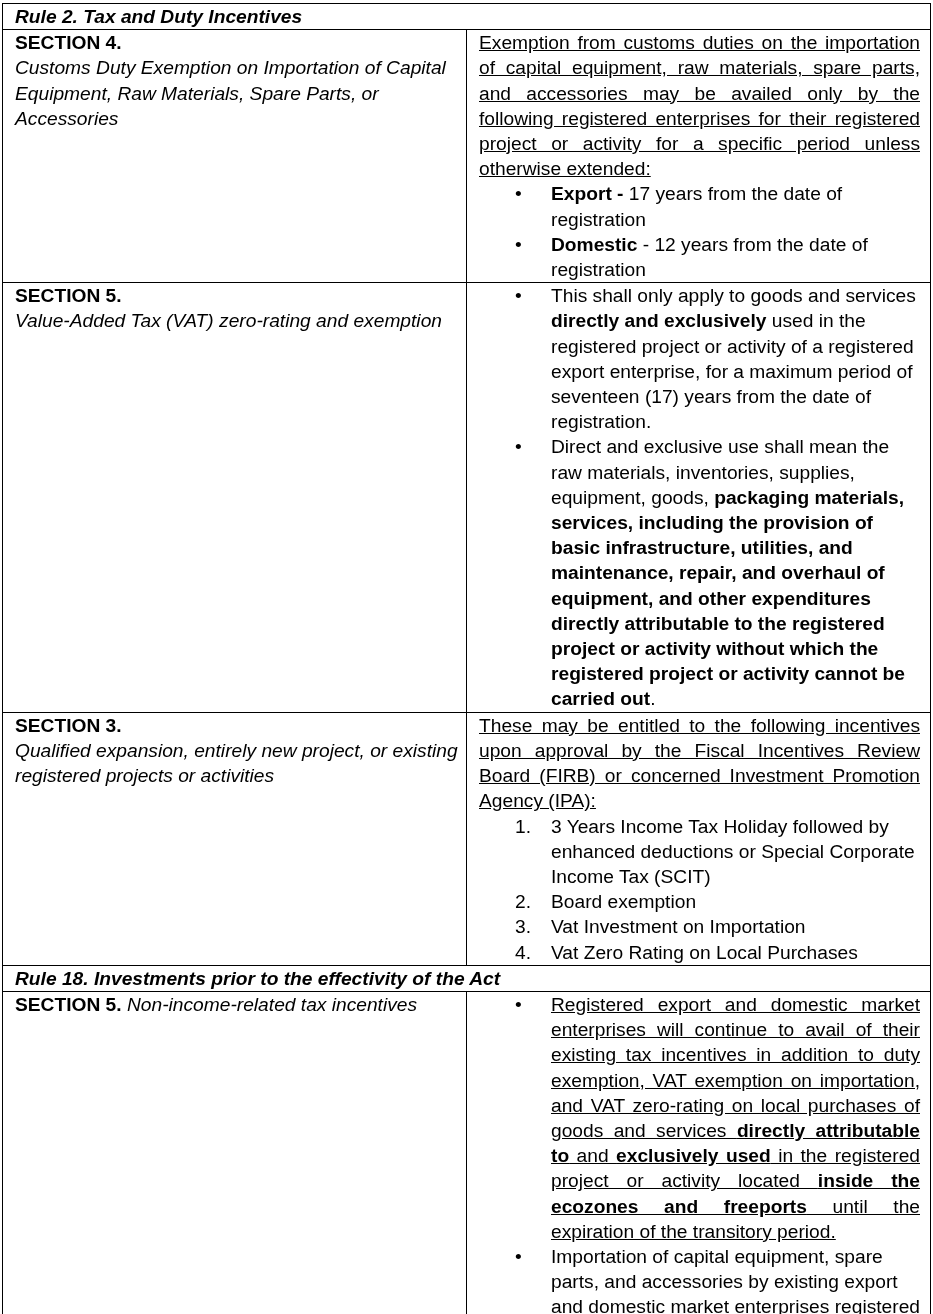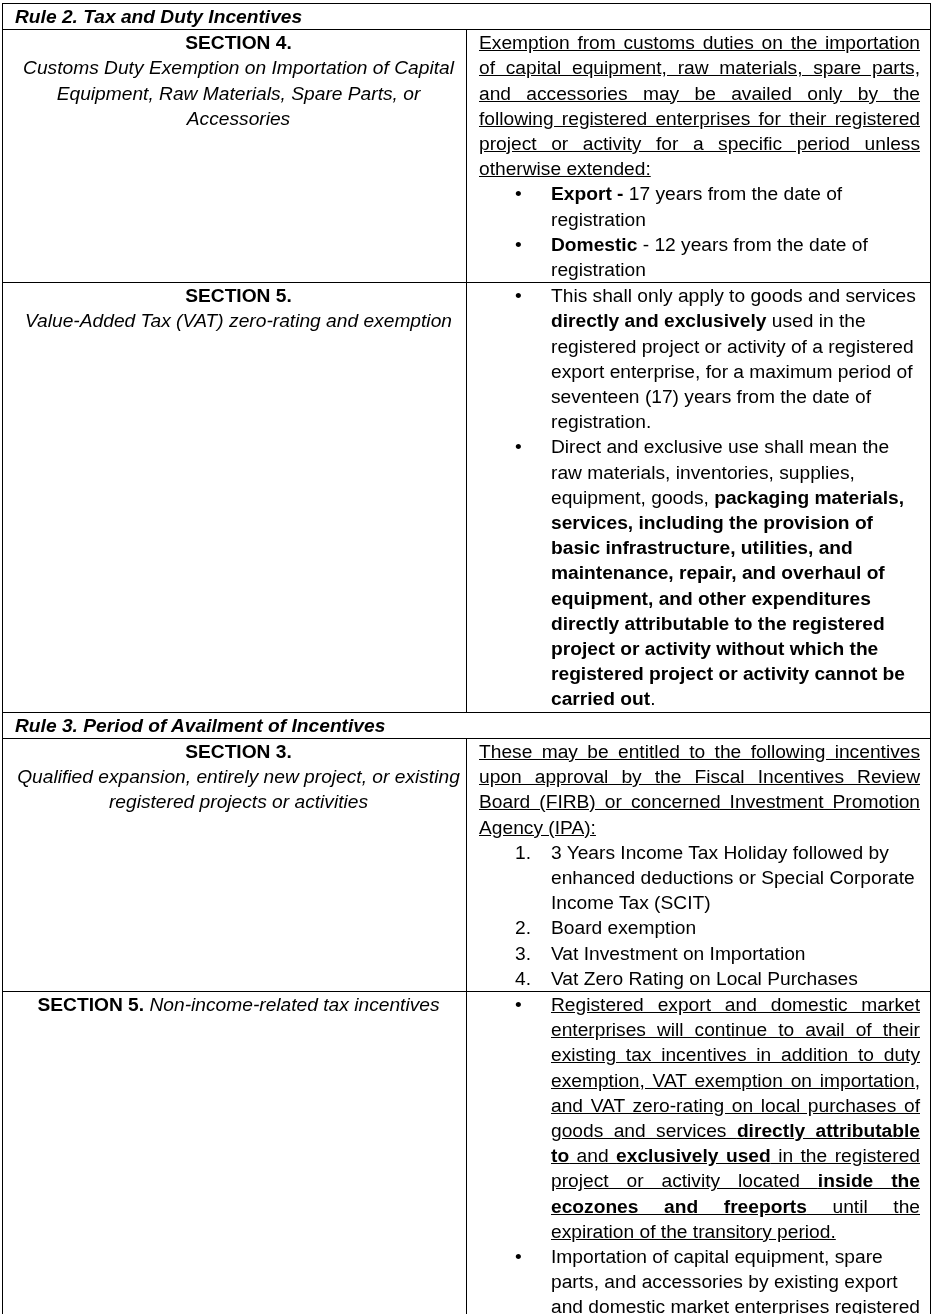--- a/index.html
+++ b/index.html
@@ -20,21 +20,21 @@
     border: 1.5px solid #000;
     vertical-align: top;
     padding: 0 10px 0 12px;
   }
   td.rule-head {
     font-weight: bold; font-style: italic;
     padding: 0 0 0 12px !important;
     height: 25px;
     margin-top: 38px;
   }
-  td.left { width: 174px; padding: 0 4px 0 12px !important; text-align: center; }
+  td.left { width: 174px; padding: 0 4px 0 12px !important; }
   .sec-title { font-weight: bold; }
   .sec-sub { font-style: italic; }
   .just { text-align: justify; text-decoration: underline; }
   ul.blt { margin: 0; padding: 0; list-style: none; }
   ul.blt li { position: relative; padding-left: 72px; }
   ul.blt li .dot {
     position: absolute; left: 36px; top: 0;
   }
   ol.num { margin: 0; padding: 0; list-style: none; }
   ol.num li { position: relative; padding-left: 72px; }
@@ -70,38 +70,38 @@
     </td>
     <td>
       <ul class="blt">
         <li><span class="dot">•</span><span>This shall only apply to goods and services </span><b>directly and exclusively</b><span> used in the registered project or activity of a registered export enterprise, for a maximum period of seventeen (17) years from the date of registration.</span></li>
         <li><span class="dot">•</span><span>Direct and exclusive use shall mean the raw materials, inventories, supplies, equipment, goods, </span><b>packaging materials, services, including the provision of basic infrastructure, utilities, and maintenance, repair, and overhaul of equipment, and other expenditures directly attributable to the registered project or activity without which the registered project or activity cannot be carried out</b><span>.</span></li>
       </ul>
     </td>
   </tr>
 
   <tr>
-    <td colspan="2" class="rule-head">Rule 3. Period of Availment of Incentives</td>
-  </tr>
-  <tr>
     <td class="left" style="height:250px">
       <div class="sec-title">SECTION 3.</div>
       <div class="sec-sub">Qualified expansion, entirely new project, or existing registered projects or activities</div>
     </td>
     <td>
       <div class="just">These may be entitled to the following incentives upon approval by the Fiscal Incentives Review Board (FIRB) or concerned Investment Promotion Agency (IPA):</div>
       <ol class="num">
         <li><span class="n">1.</span><span>3 Years Income Tax Holiday followed by enhanced deductions or Special Corporate Income Tax (SCIT)</span></li>
         <li><span class="n">2.</span><span>Board exemption</span></li>
         <li><span class="n">3.</span><span>Vat Investment on Importation</span></li>
         <li><span class="n">4.</span><span>Vat Zero Rating on Local Purchases</span></li>
       </ol>
     </td>
   </tr>
 
+  <tr>
+    <td colspan="2" class="rule-head">Rule 18. Investments prior to the effectivity of the Act</td>
+  </tr>
   <tr>
     <td class="left">
       <span class="sec-title">SECTION 5.</span>
       <span class="sec-sub">Non-income-related tax incentives</span>
     </td>
     <td>
       <ul class="blt">
         <li class="just"><span class="dot">•</span><span>Registered export and domestic market enterprises will continue to avail of their existing tax incentives in addition to duty exemption, VAT exemption on importation, and VAT zero-rating on local purchases of goods and services </span><b>directly attributable to</b><span> and </span><b>exclusively used</b><span> in the registered project or activity located </span><b>inside the ecozones and freeports</b><span> until the expiration of the transitory period.</span></li>
         <li><span class="dot">•</span><span>Importation of capital equipment, spare parts, and accessories by existing export and domestic market enterprises registered with the Board of Investments (BOI) prior to the effectivity of the Act shall continue to be duty-exempt for a period of </span></li>
       </ul>

